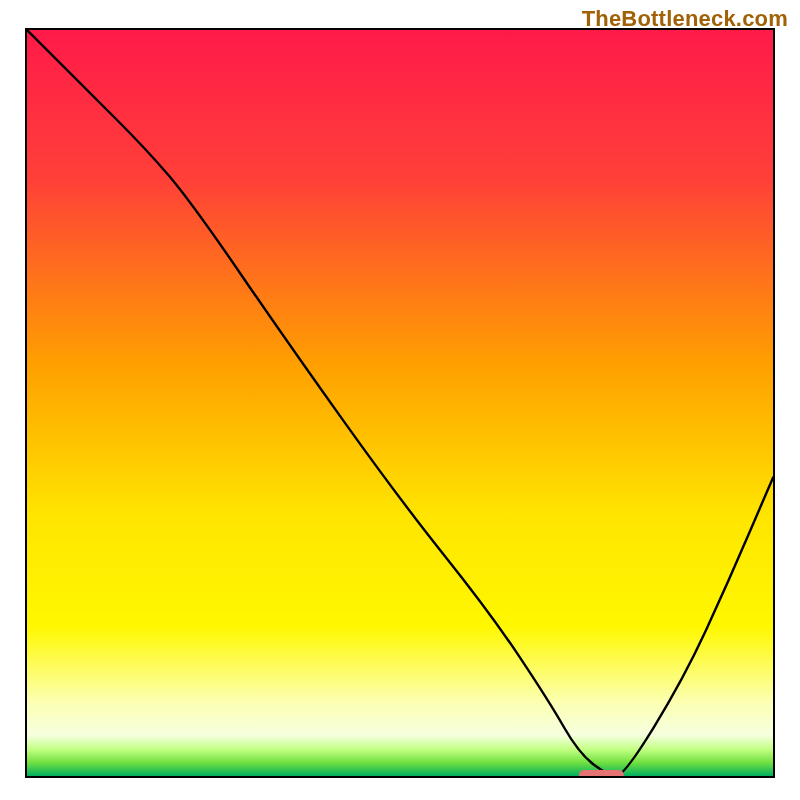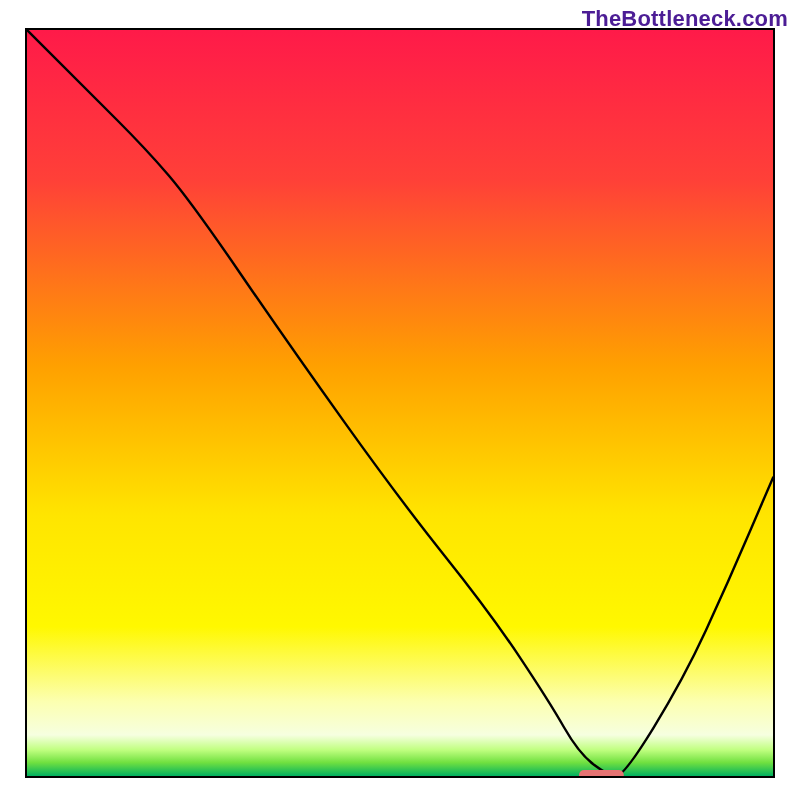--- a/index.html
+++ b/index.html
@@ -16,21 +16,21 @@
     width: 800px;
     height: 800px;
     box-sizing: border-box;
   }
   .watermark {
     position: absolute;
     top: 6px;
     right: 12px;
     font-size: 22px;
     font-weight: 600;
-    color: #4c1d95;
+    color: #a16207;
     letter-spacing: 0.2px;
     z-index: 5;
   }
   .plot {
     position: absolute;
     left: 25px;
     top: 28px;
     width: 750px;
     height: 750px;
     box-sizing: border-box;

